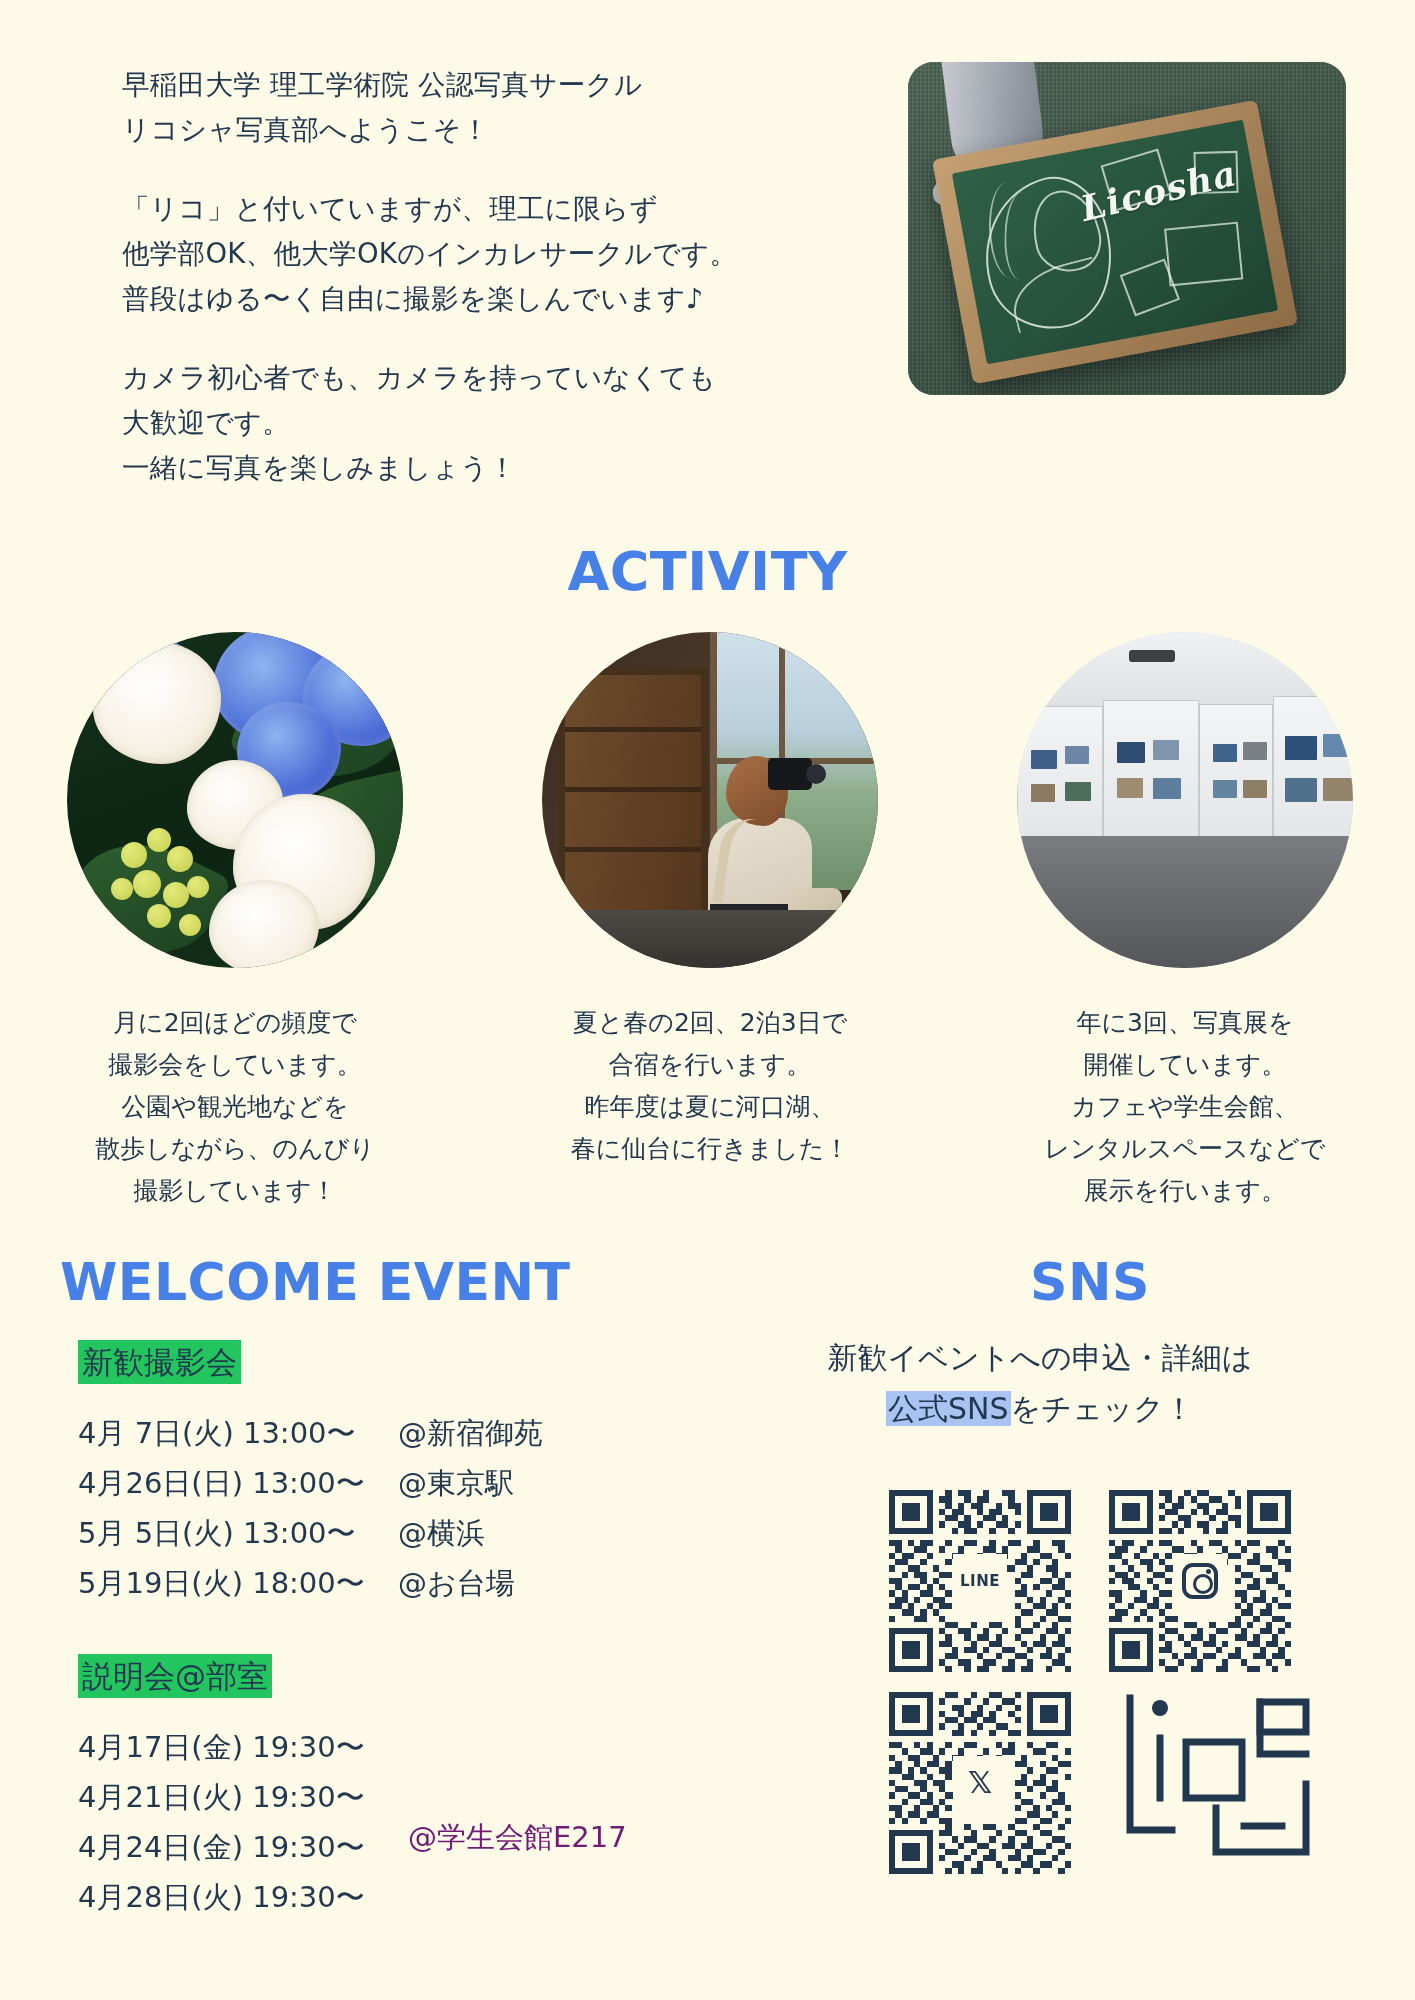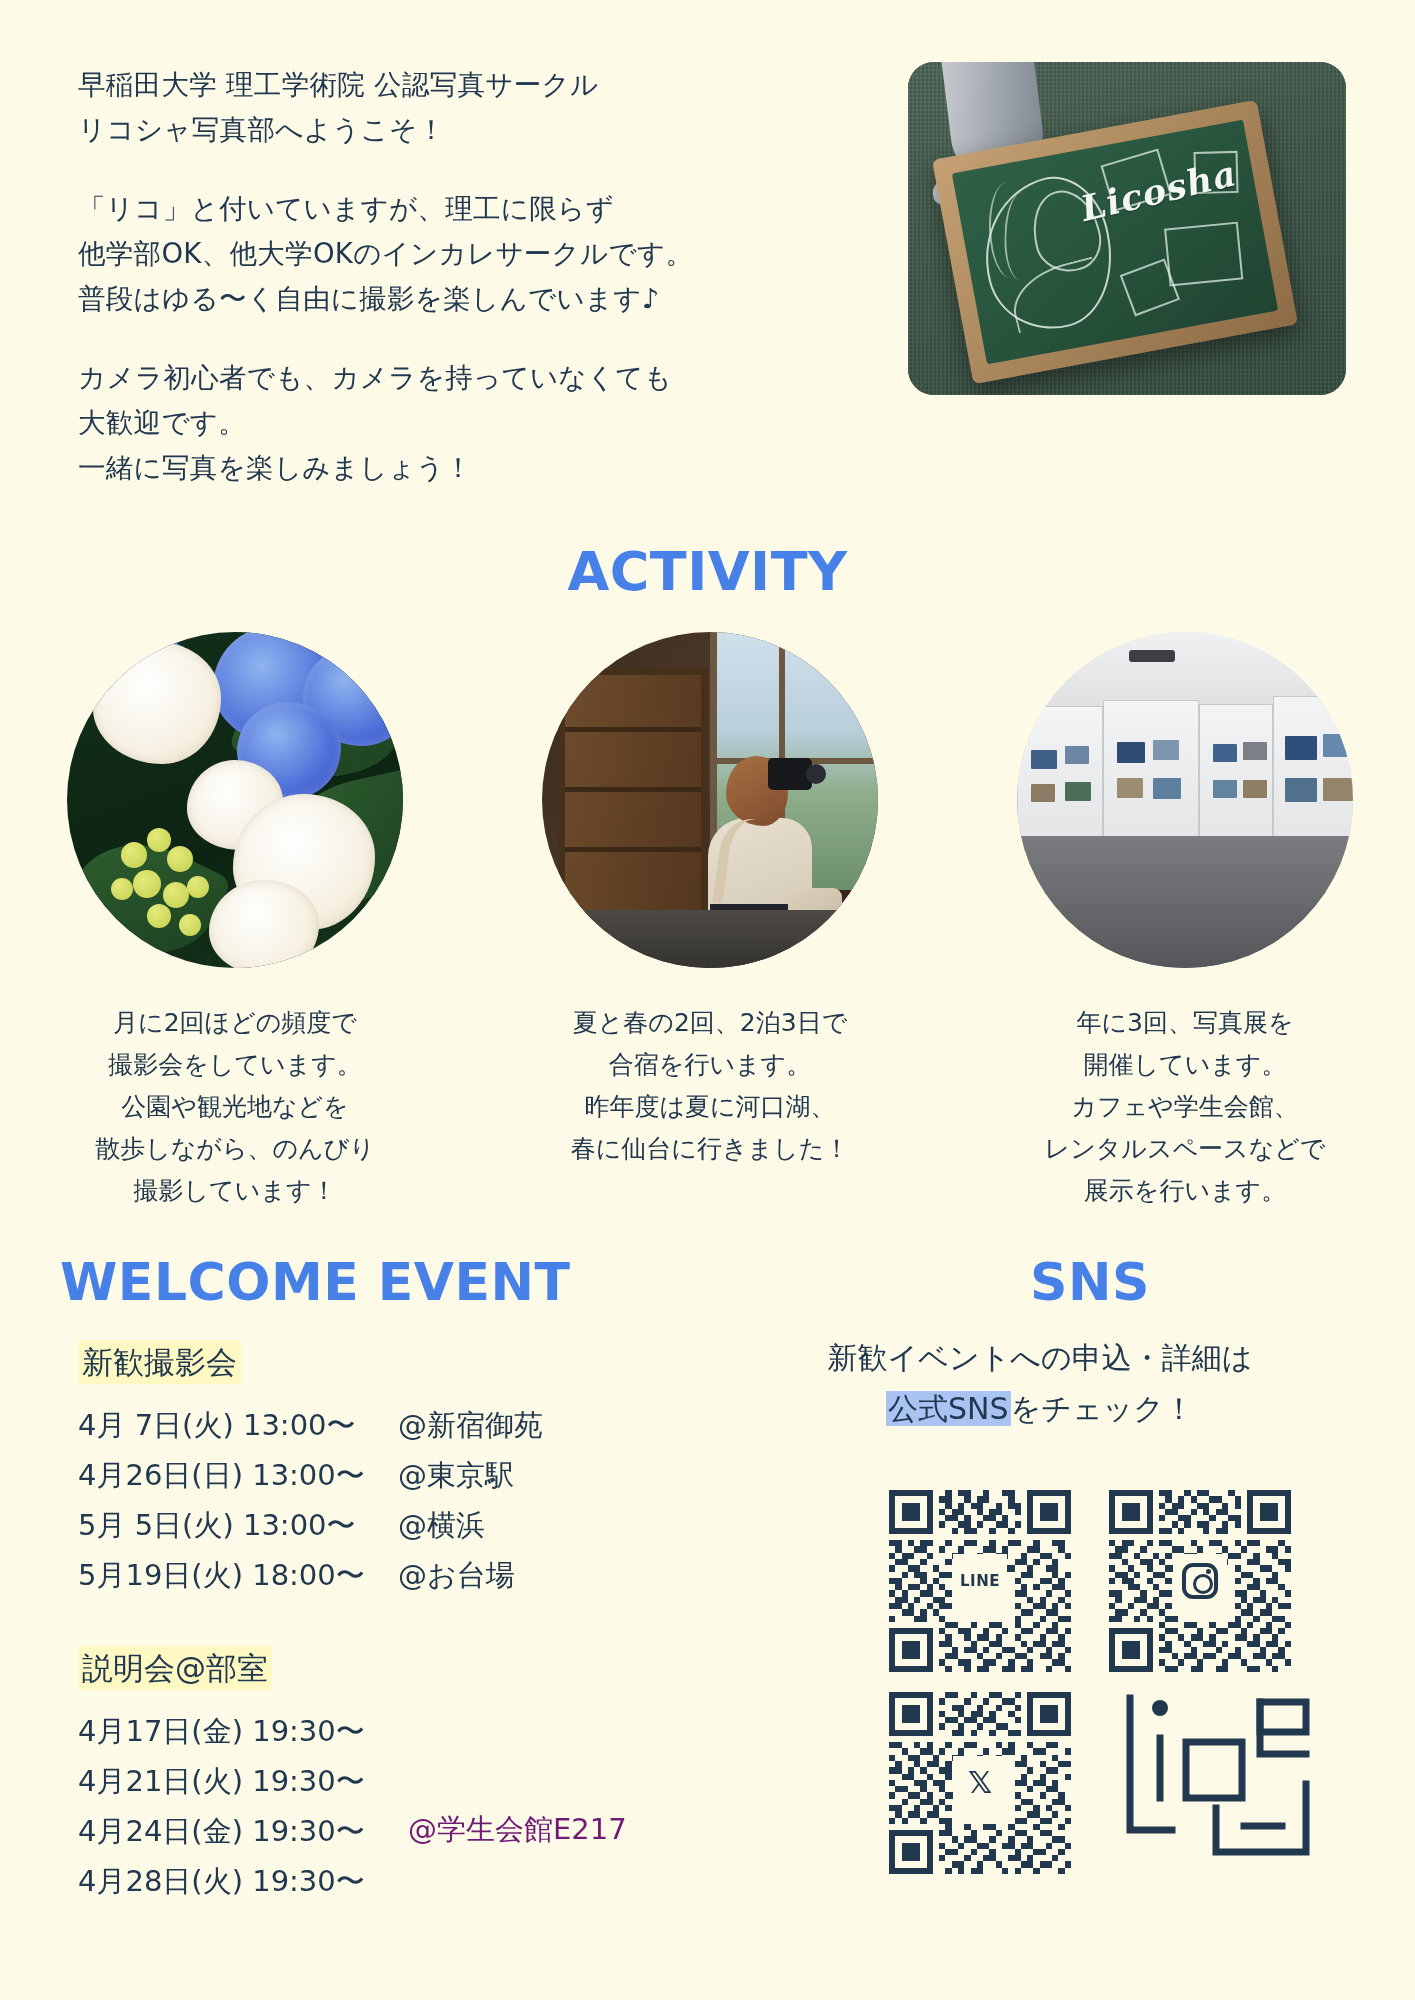--- a/index.html
+++ b/index.html
@@ -29,20 +29,21 @@
     width: 620px;
   }
   .intro-para { margin-bottom: 34px; }
   .intro-para:last-child { margin-bottom: 0; }
   .intro-line {
     font-size: 27.5px;
     line-height: 45px;
     letter-spacing: 0.3px;
     color: #22384f;
     white-space: nowrap;
+    margin-left: 44px;
   }
 
   
   #hero-photo {
     position: absolute;
     left: 908px;
     top: 62px;
     width: 438px;
     height: 333px;
     border-radius: 26px;
@@ -370,23 +371,23 @@
     left: 78px;
     top: 1340px;
     width: 640px;
   }
   .schedule-group { margin-bottom: 6px; }
   .schedule-title {
     display: inline-block;
     font-size: 31px;
     line-height: 44px;
     color: #22384f;
-    background: #fef9c3;
+    background: #22c55e;
     padding: 0 4px;
-    margin-bottom: 16px;
+    margin-bottom: 24px;
   }
   .schedule-row {
     display: flex;
     align-items: baseline;
     font-size: 29px;
     line-height: 50px;
     color: #22384f;
     white-space: nowrap;
   }
   .sched-when {

